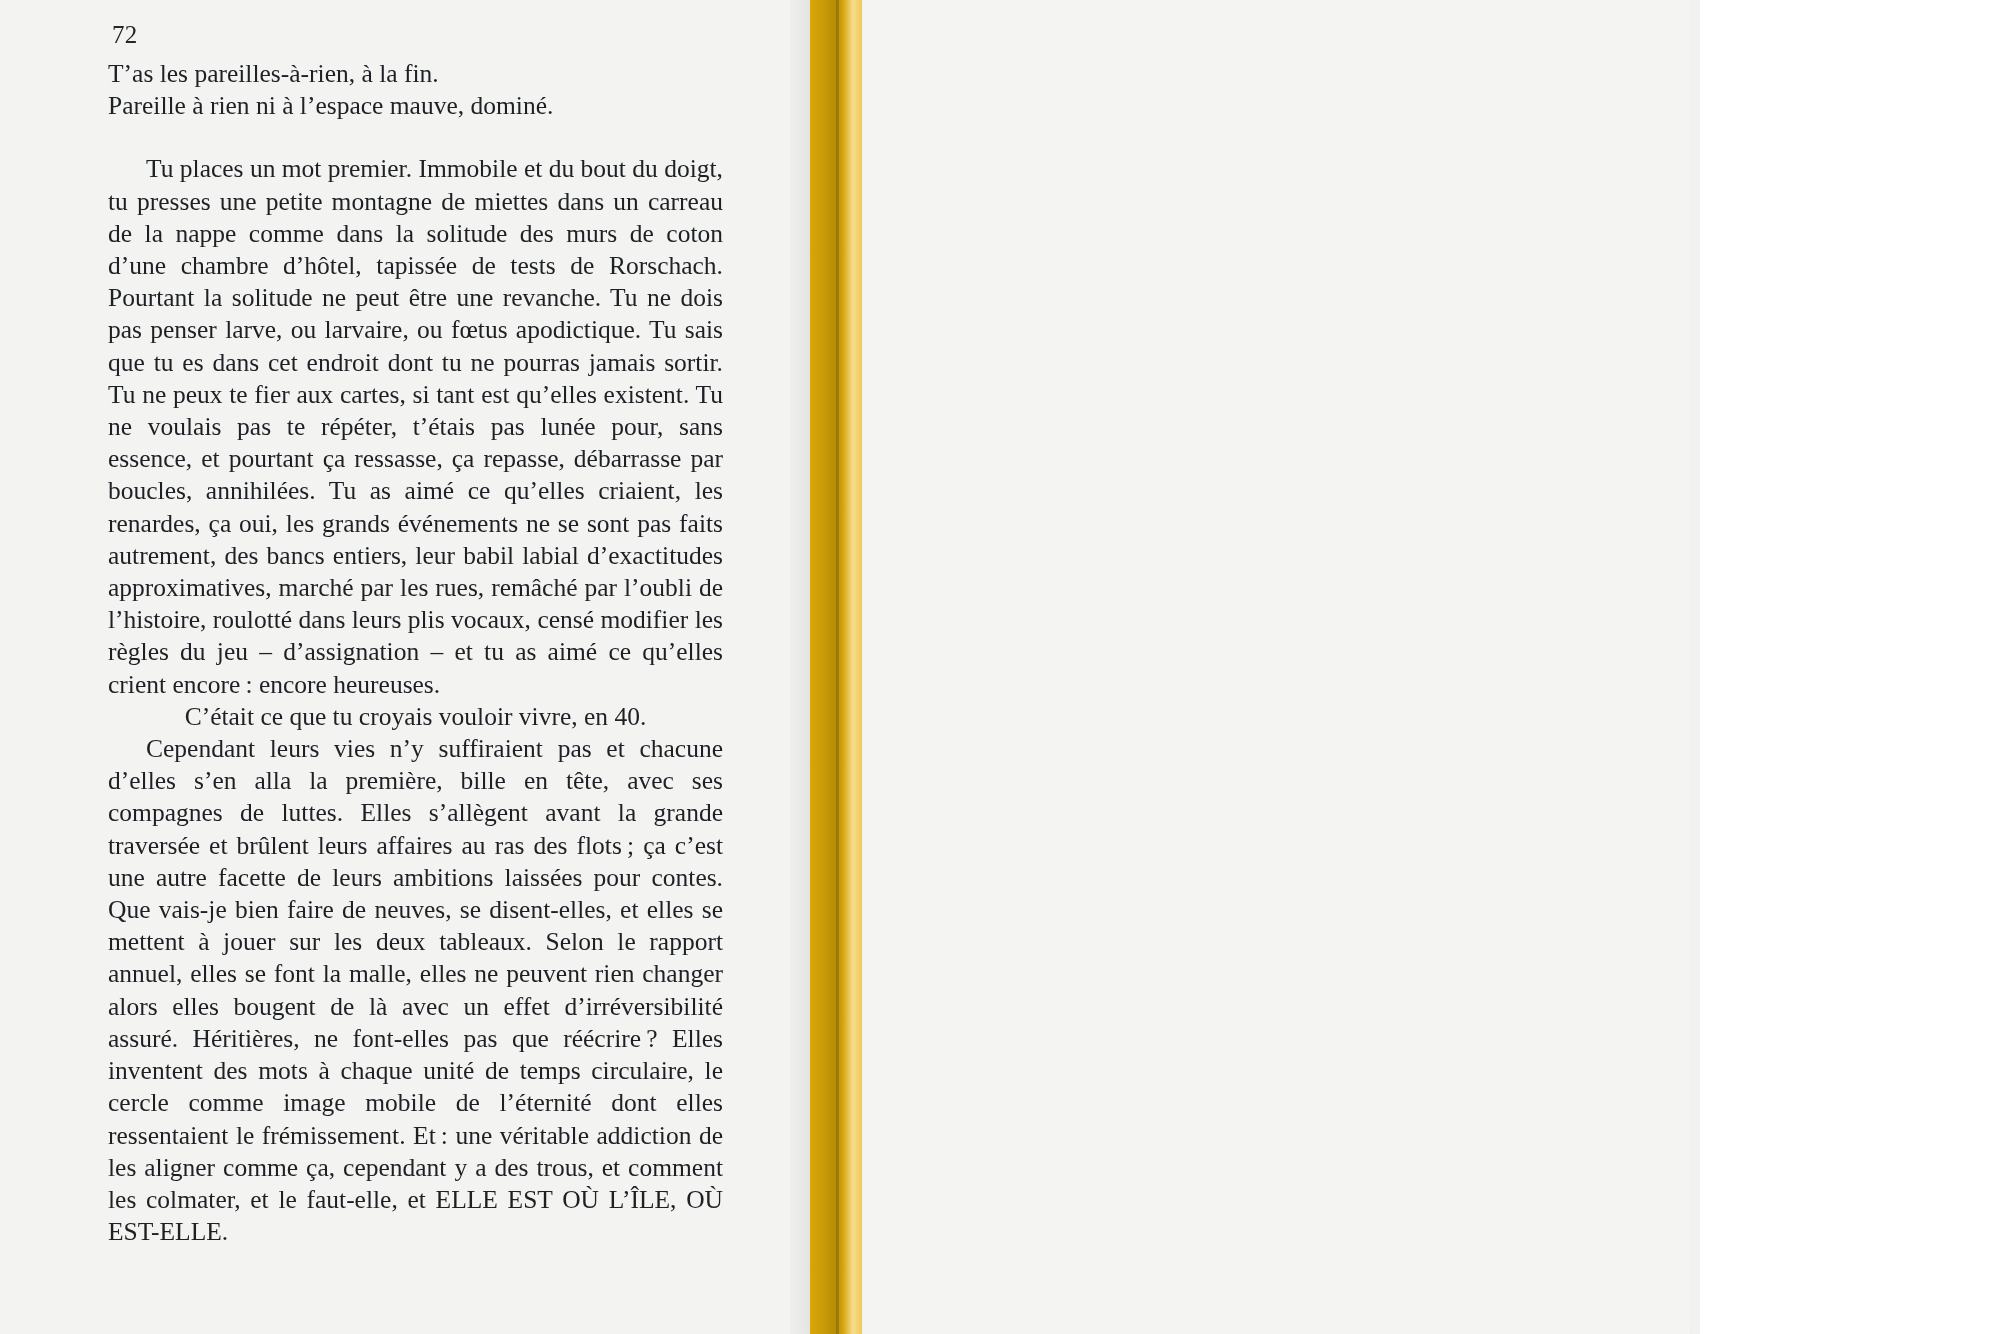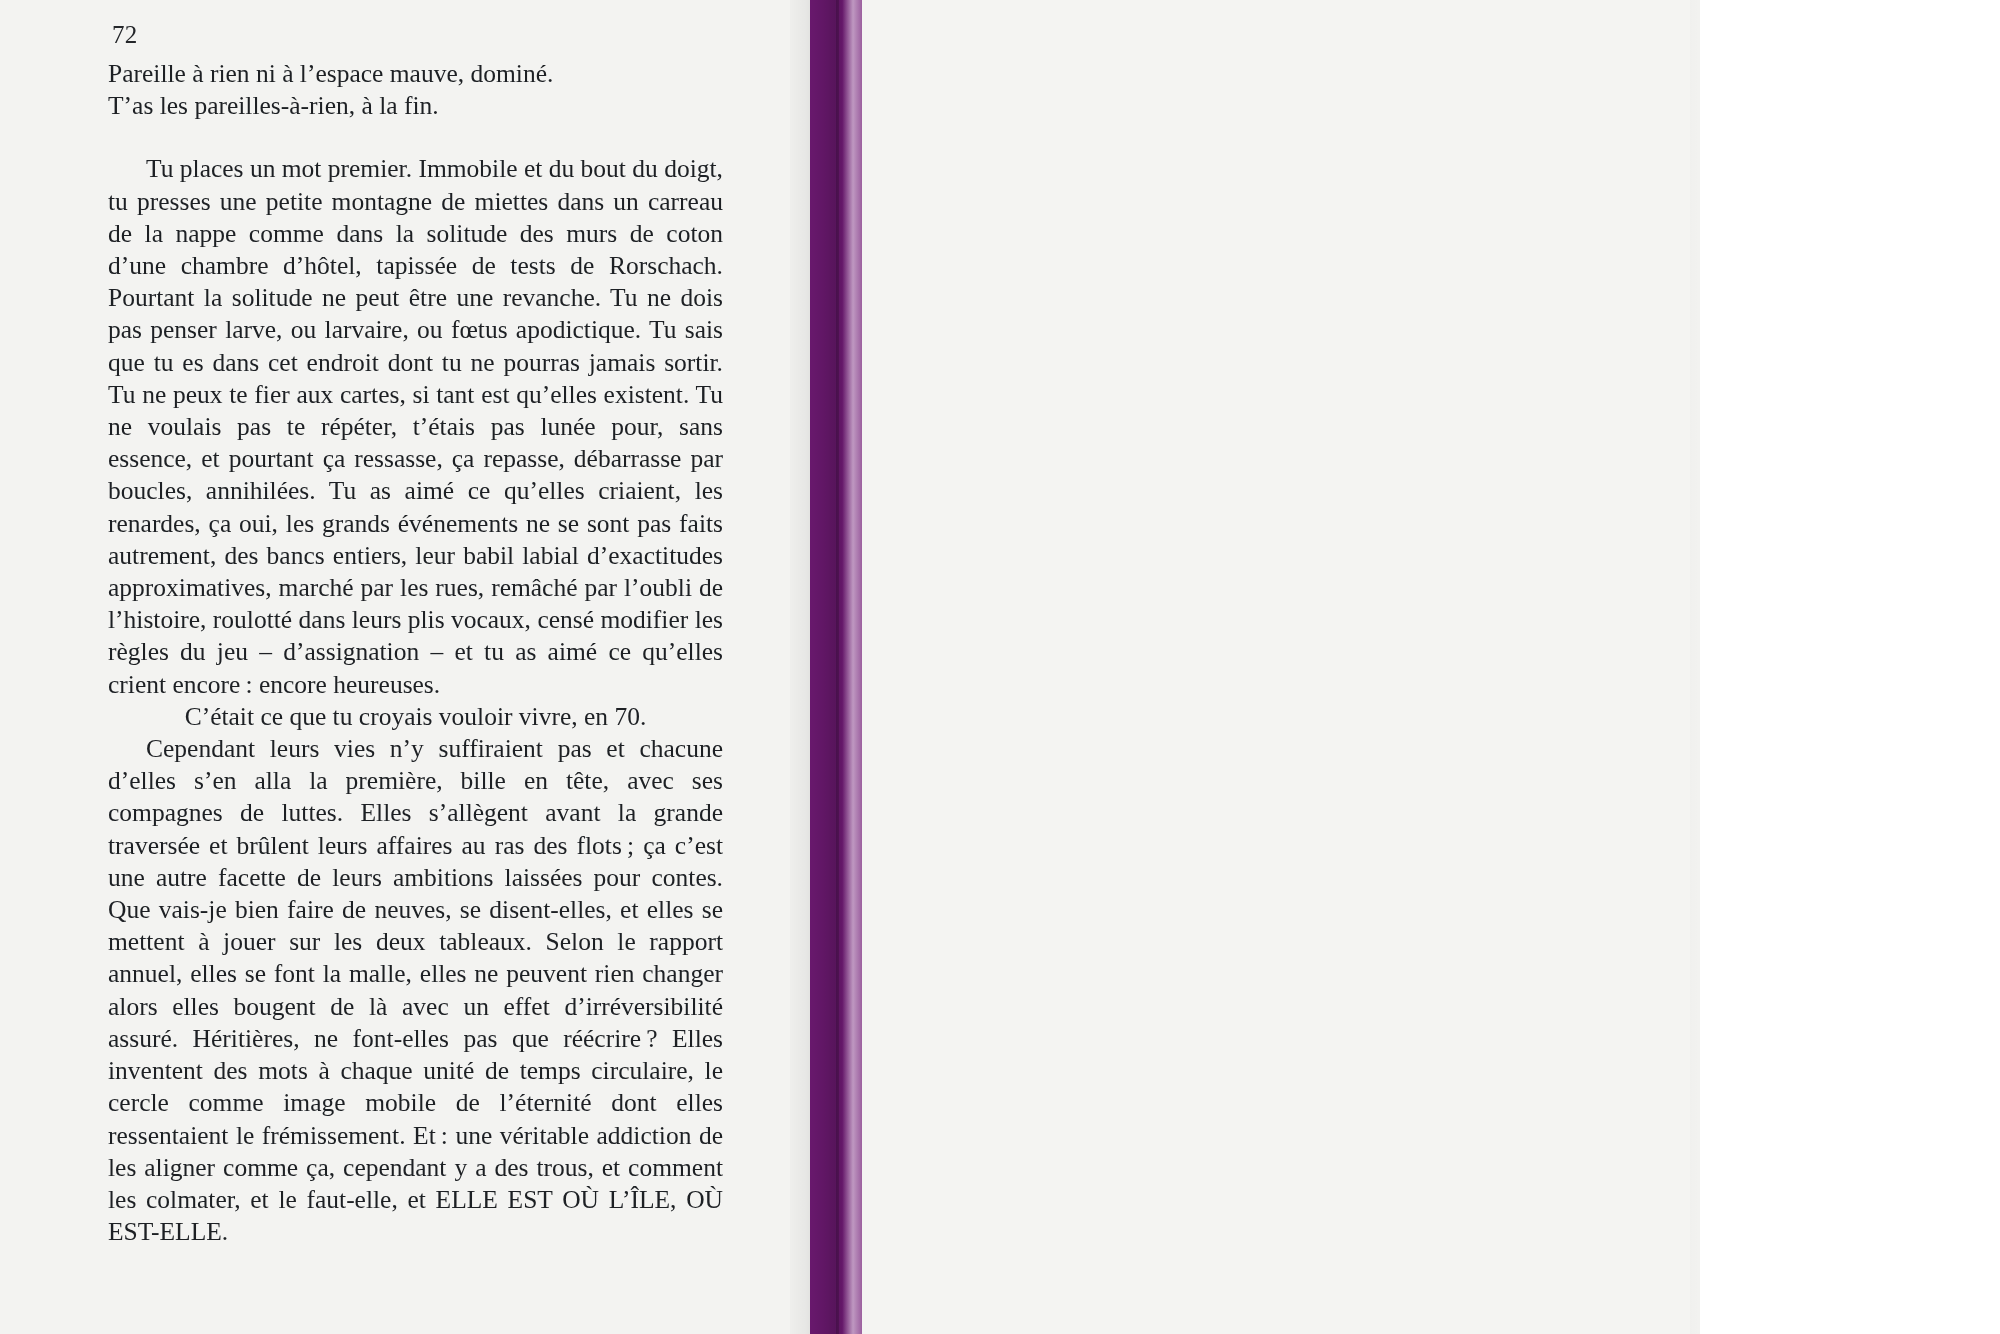--- a/index.html
+++ b/index.html
@@ -4,21 +4,21 @@
 <style>
   html, body {
     margin: 0;
     padding: 0;
     background: #ffffff;
   }
   .spread {
     position: relative;
     width: 2000px;
     height: 1334px;
-    background: #701a75;
+    background: #eab308;
     overflow: hidden;
     font-family: "Liberation Serif", "DejaVu Serif", serif;
   }
 
   
   .page-left {
     position: absolute;
     left: 0;
     top: 0;
     width: 810px;
@@ -134,28 +134,28 @@
 </head>
 <body>
 
 <div class="spread">
 
   <div class="page-left">
     <div class="textblock">
 
       <div class="folio">72</div>
 
+      <p class="lead">T’as les pareilles-à-rien, à la fin.</p>
       <p class="lead">Pareille à rien ni à l’espace mauve, dominé.</p>
-      <p class="lead">T’as les pareilles-à-rien, à la fin.</p>
 
       <div class="gap"></div>
 
       <p class="indent">Tu places un mot premier. Immobile et du bout du doigt, tu presses une petite montagne de miettes dans un carreau de la nappe comme dans la solitude des murs de coton d’une chambre d’hôtel, tapissée de tests de Rorschach. Pourtant la solitude ne peut être une revanche. Tu ne dois pas penser larve, ou larvaire, ou fœtus apodictique. Tu sais que tu es dans cet endroit dont tu ne pourras jamais sortir. Tu ne peux te fier aux cartes, si tant est qu’elles existent. Tu ne voulais pas te répéter, t’étais pas lunée pour, sans essence, et pourtant ça ressasse, ça repasse, débarrasse par boucles, annihilées. Tu as aimé ce qu’elles criaient, les renardes, ça oui, les grands événements ne se sont pas faits autrement, des bancs entiers, leur babil labial d’exactitudes approximatives, marché par les rues, remâché par l’oubli de l’histoire, roulotté dans leurs plis vocaux, censé modifier les règles du jeu – d’assignation – et tu as aimé ce qu’elles crient encore : encore heureuses.</p>
 
-      <p class="centered-line">C’était ce que tu croyais vouloir vivre, en 70.</p>
+      <p class="centered-line">C’était ce que tu croyais vouloir vivre, en 40.</p>
 
       <p class="indent"><span>Cependant leurs vies n’y suffiraient pas et chacune d’elles s’en alla la première, bille en tête, avec ses compagnes de luttes. Elles s’allègent avant la grande traversée et brûlent leurs affaires au ras des flots ; ça c’est une autre facette de leurs ambitions laissées pour contes. </span><span class="ital">Que vais-je bien faire de neuves</span><span>, se disent-elles, et elles se mettent à jouer sur les deux tableaux. Selon le rapport annuel, elles se font la malle, elles ne peuvent rien changer alors elles bougent de là avec un effet d’irréversibilité assuré. Héritières, ne font-elles pas que réécrire ? Elles inventent des mots à chaque unité de temps circulaire, le cercle comme image mobile de l’éternité dont elles ressentaient le frémissement. Et : une véritable addiction de les aligner comme ça, cependant y a des trous, et comment les colmater, et le faut-elle, et ELLE EST OÙ L’ÎLE, OÙ EST-ELLE.</span></p>
 
     </div>
   </div>
 
   <div class="gutter"></div>
   <div class="gutter-crease"></div>
 
   <div class="page-right">

